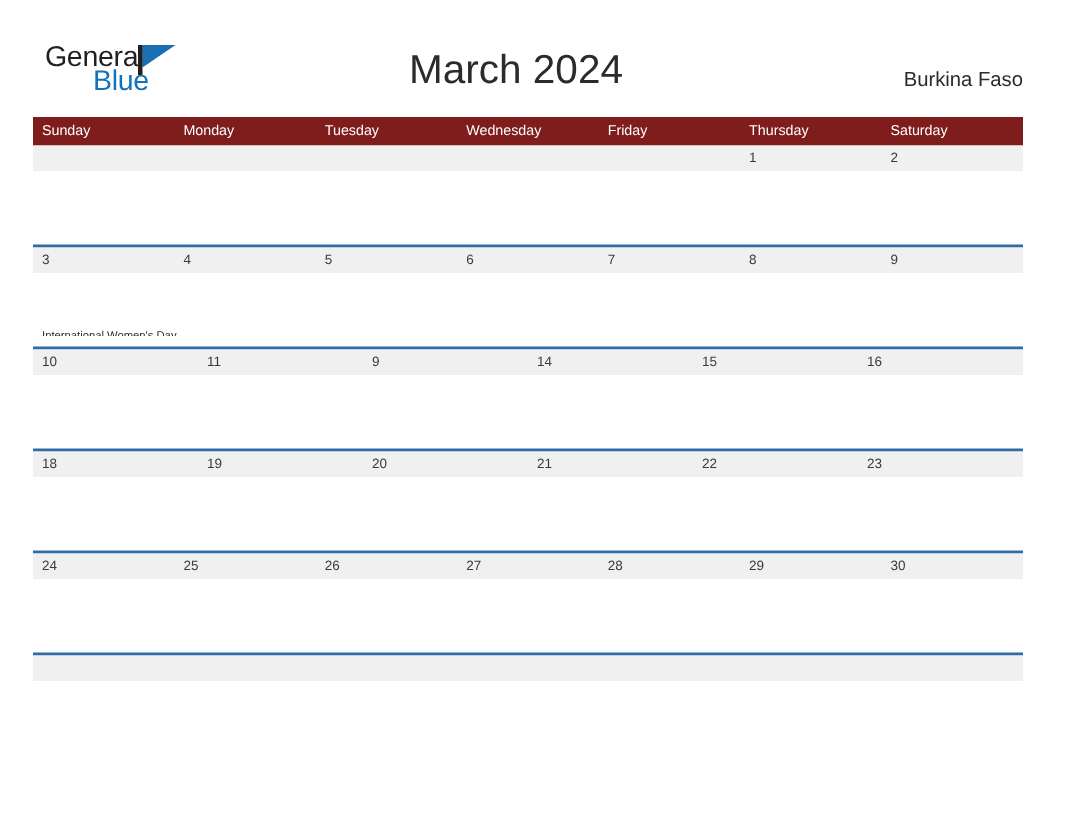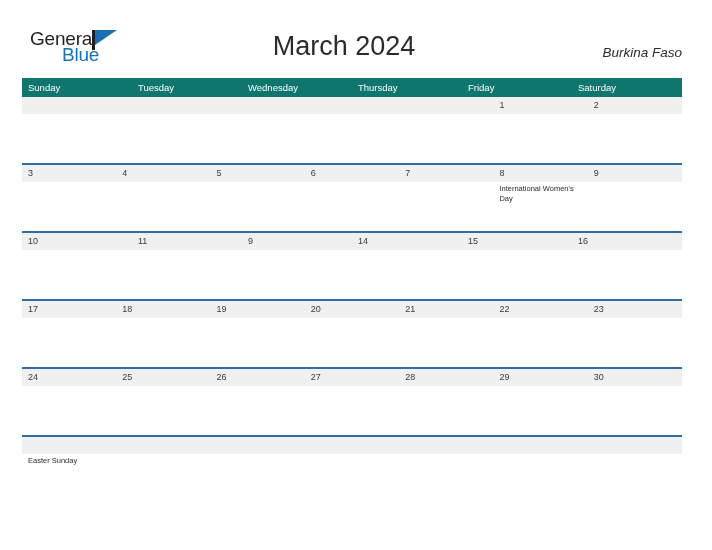--- a/index.html
+++ b/index.html
@@ -97,36 +97,35 @@
   }
 
   .country {
     position: absolute;
     right: 30px;
     top: 45px;
     font-size: 13.5px;
     color: #2b2b2b;
     line-height: 16px;
     white-space: nowrap;
-    font-style: italic;
   }
 
   
   .calendar {
     position: absolute;
     left: 22px;
     top: 78px;
     width: 660px;
   }
 
   .dow-row {
     display: flex;
     width: 660px;
     height: 19px;
-    background: #0f766e;
+    background: #7f1d1d;
   }
   .dow-cell {
     flex: 1 1 0;
     box-sizing: border-box;
     padding-left: 6px;
     font-size: 9.5px;
     color: #ffffff;
     line-height: 19px;
     white-space: nowrap;
     overflow: hidden;
@@ -155,20 +154,21 @@
     line-height: 17px;
     white-space: nowrap;
     overflow: hidden;
   }
 
   .week-events {
     display: flex;
     width: 660px;
     height: 49px;
     background: #ffffff;
+    flex-direction: column;
   }
   .event-cell {
     flex: 1 1 0;
     box-sizing: border-box;
     padding: 2px 5px 0 6px;
     font-size: 7.5px;
     color: #2b2b2b;
     line-height: 10px;
     overflow: hidden;
     word-wrap: break-word;
@@ -196,24 +196,25 @@
     <h1 class="cal-title">March 2024</h1>
 
     <div class="country">Burkina Faso</div>
 
   </div>
 
   <div class="calendar">
 
     <div class="dow-row">
       <div class="dow-cell">Sunday</div>
+      <div class="dow-cell">Monday</div>
       <div class="dow-cell">Tuesday</div>
       <div class="dow-cell">Wednesday</div>
+      <div class="dow-cell">Friday</div>
       <div class="dow-cell">Thursday</div>
-      <div class="dow-cell">Friday</div>
       <div class="dow-cell">Saturday</div>
     </div>
 
     <div class="week-row first-row">
       <div class="week-nums">
         <div class="num-cell"></div>
         <div class="num-cell"></div>
         <div class="num-cell"></div>
         <div class="num-cell"></div>
         <div class="num-cell"></div>
@@ -309,21 +310,20 @@
             <span class="ev"></span>
           </div>
         <div class="event-cell">
             <span class="ev"></span>
           </div>
       </div>
     </div>
 
     <div class="week-row">
       <div class="week-nums">
-        <div class="num-cell">17</div>
         <div class="num-cell">18</div>
         <div class="num-cell">19</div>
         <div class="num-cell">20</div>
         <div class="num-cell">21</div>
         <div class="num-cell">22</div>
         <div class="num-cell">23</div>
       </div>
       <div class="week-events">
         <div class="event-cell">
             <span class="ev"></span>
@@ -388,23 +388,20 @@
       <div class="week-nums">
         <div class="num-cell"></div>
         <div class="num-cell"></div>
         <div class="num-cell"></div>
         <div class="num-cell"></div>
         <div class="num-cell"></div>
         <div class="num-cell"></div>
       </div>
       <div class="week-events">
         <div class="event-cell">
-            <span class="ev">Easter Sunday</span>
-          </div>
-        <div class="event-cell">
             <span class="ev"></span>
           </div>
         <div class="event-cell">
             <span class="ev"></span>
           </div>
         <div class="event-cell">
             <span class="ev"></span>
           </div>
         <div class="event-cell">
             <span class="ev"></span>

